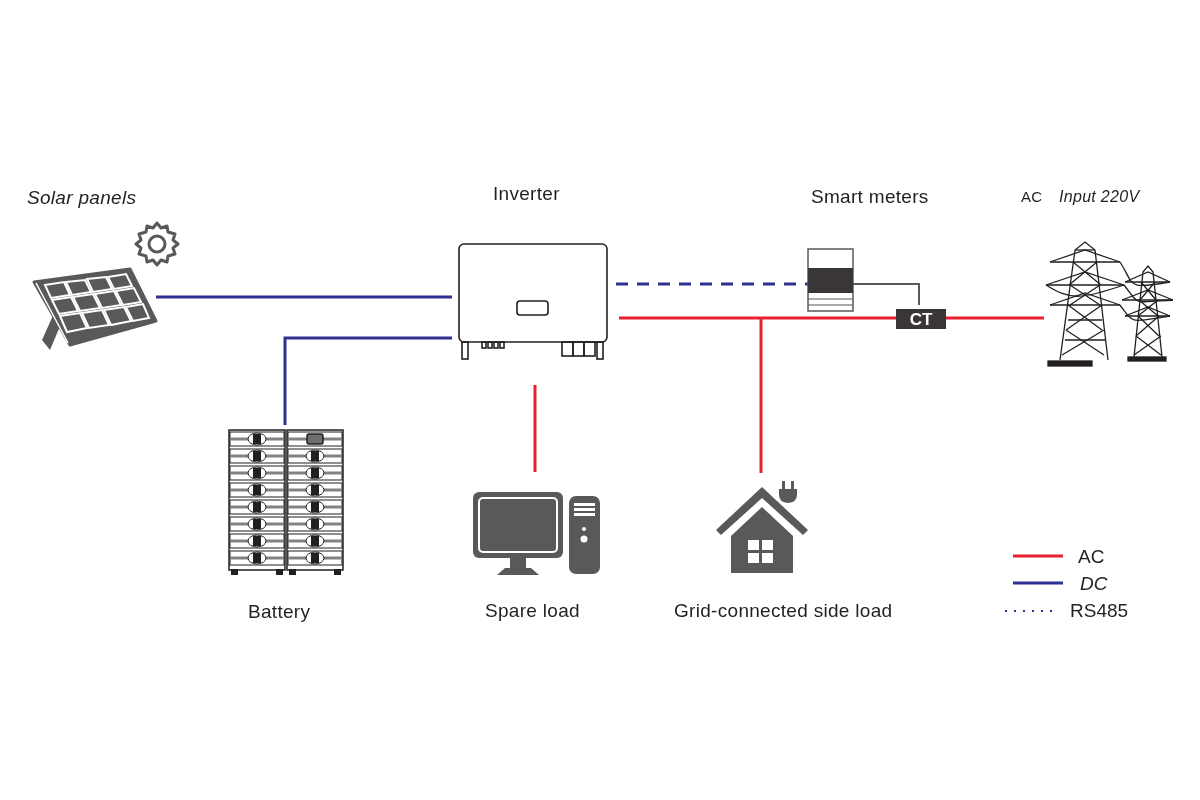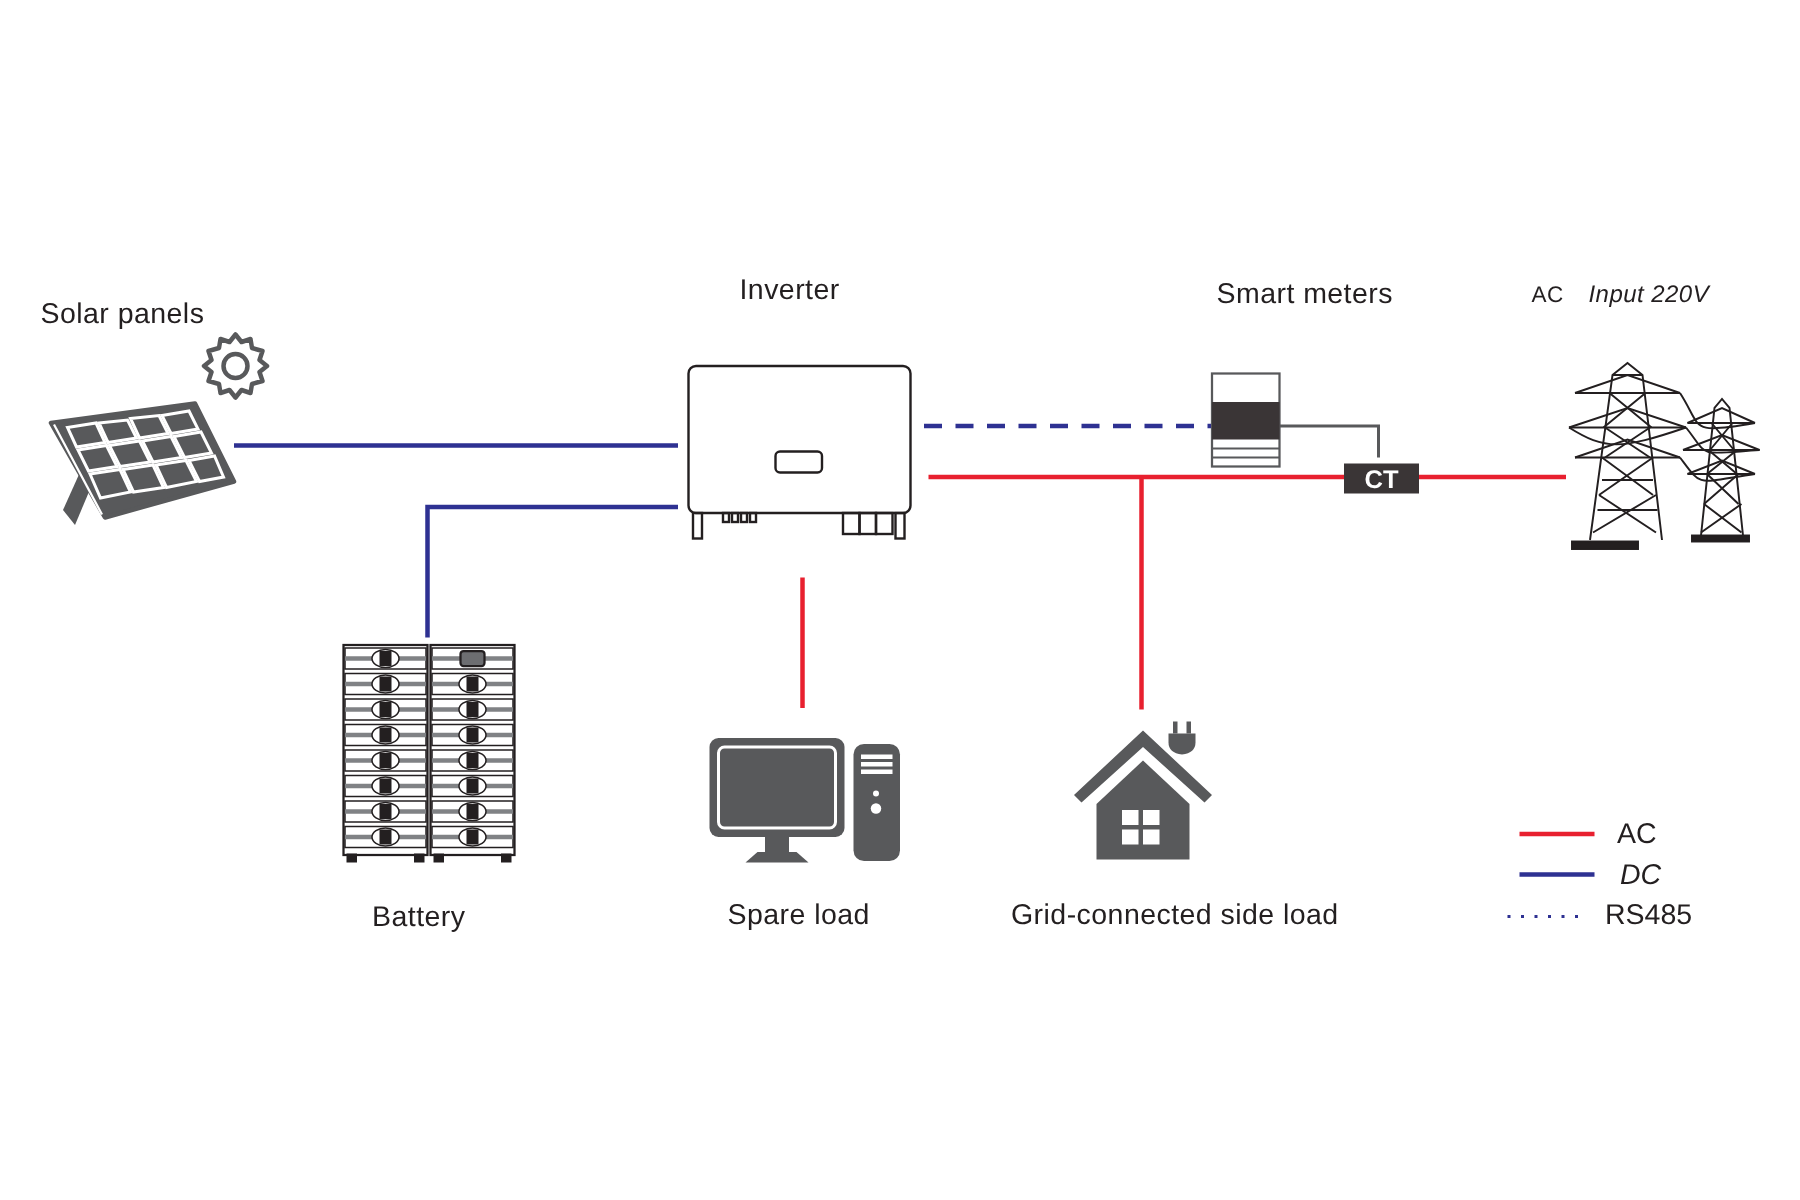--- a/index.html
+++ b/index.html
@@ -6,21 +6,21 @@
   body { width: 1200px; height: 800px; position: relative; overflow: hidden;
          font-family: "Liberation Sans", "DejaVu Sans", sans-serif; color: #231f20; }
   .label { position: absolute; font-size: 19px; white-space: nowrap; letter-spacing: 0.3px; }
   .label.small { font-size: 15px; }
   svg#diagram { position: absolute; left: 0; top: 0; }
   .legend-text { position: absolute; font-size: 19px; }
 </style>
 </head>
 <body>
 
-<div class="label" style="left:27px; top:199px;">Solar panels</div>
+<div class="label" style="left:27px; top:187px;font-style:italic;">Solar panels</div>
 <div class="label" style="left:493px; top:183px;">Inverter</div>
 <div class="label" style="left:811px; top:186px;">Smart meters</div>
 <div class="label small" style="left:1021px; top:188px;">AC</div>
 <div class="label small" style="left:1059px; top:188px; font-size:16px;font-style:italic;">Input 220V</div>
 <div class="label" style="left:248px; top:601px;">Battery</div>
 <div class="label" style="left:485px; top:600px;">Spare load</div>
 <div class="label" style="left:674px; top:600px;">Grid-connected side load</div>
 
 <div class="legend-text" style="left:1078px; top:546px;">AC</div>
 <div class="legend-text" style="left:1080px; top:573px;font-style:italic;">DC</div>

